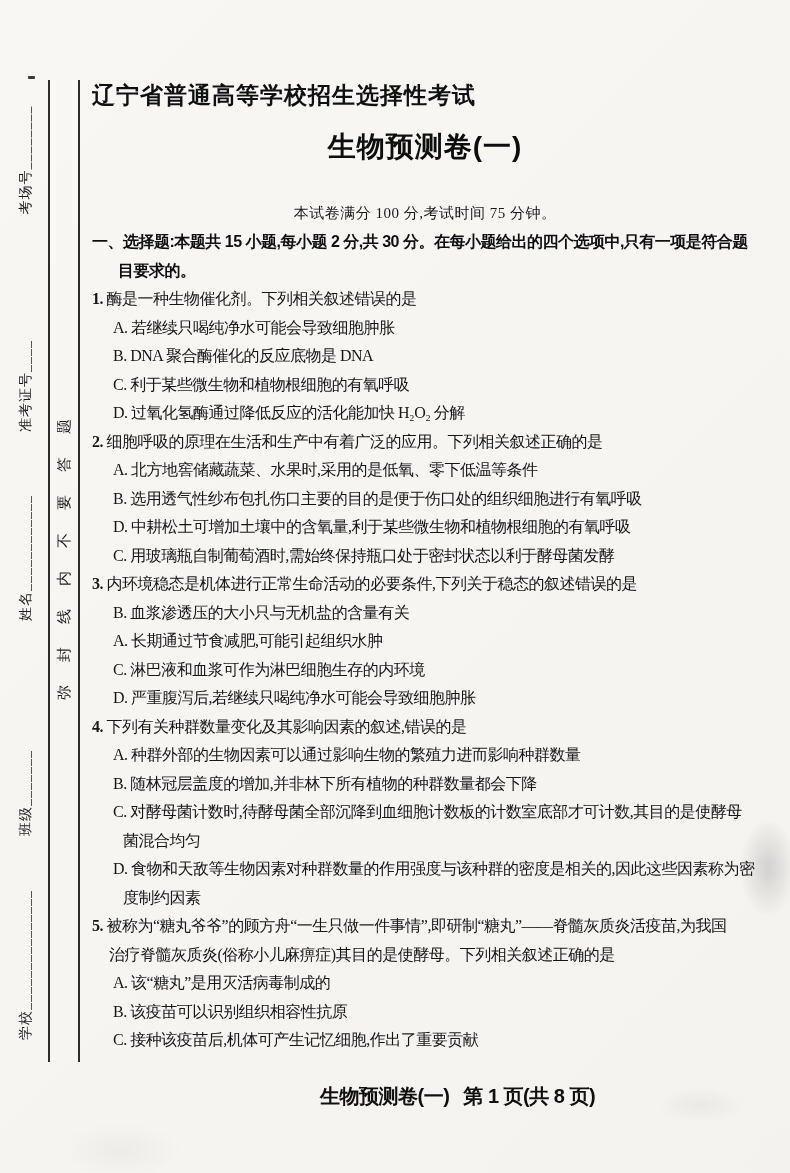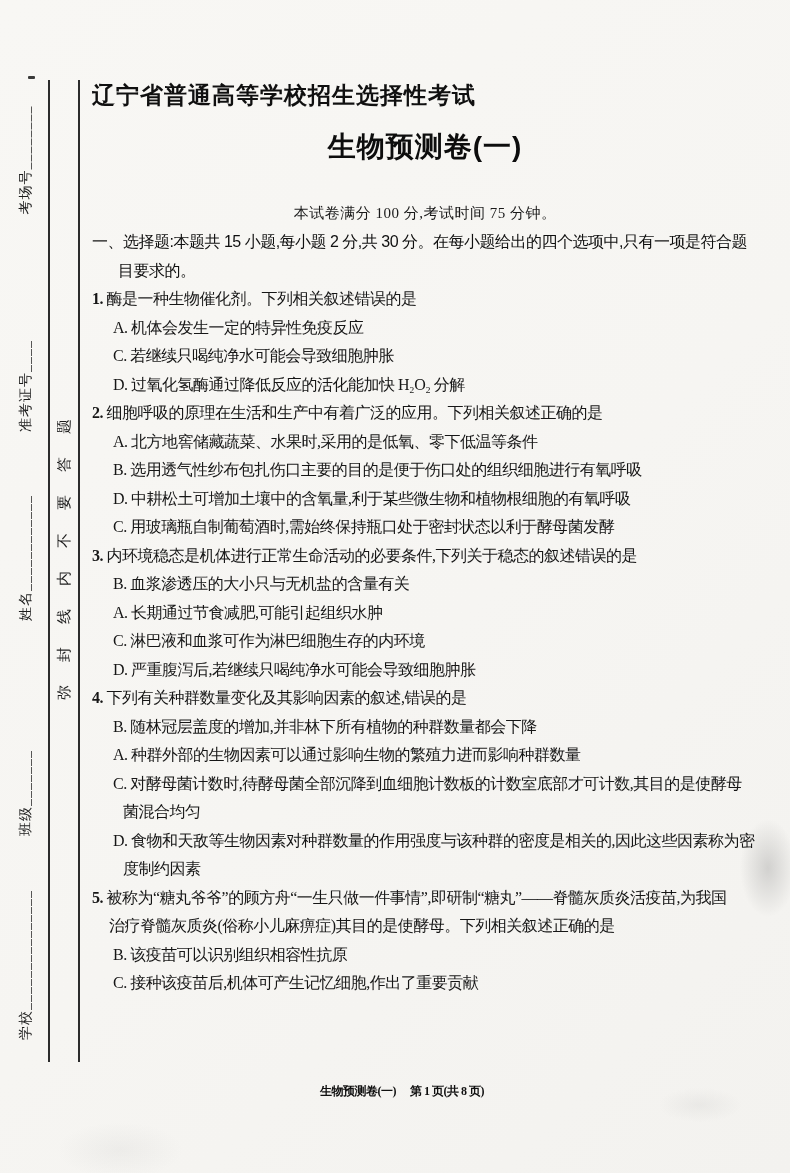--- a/index.html
+++ b/index.html
@@ -52,32 +52,32 @@
     font-size:15px;letter-spacing:.5px;white-space:nowrap;color:#1a1a1a;margin-top:20px;
   }
   
   .content{
     position:absolute;left:92px;top:228px;width:672px;
     font-size:16px;letter-spacing:-0.5px;color:#161616;
   }
   .line{height:28.5px;line-height:28.5px;white-space:nowrap;}
   .line.sec{
     font-family:"Liberation Sans","DejaVu Sans",sans-serif;
-    font-weight:400;color:#0f0f0f;
+    font-weight:700;color:#0f0f0f;
   }
   .line.sec.cont{padding-left:26px;}
   .qnum{font-weight:700;}
   .line.stem-cont{padding-left:17px;}
   .line.opt{padding-left:21px;}
   .line.opt.cont{padding-left:31px;}
   
   .footer{
     position:absolute;left:320px;top:1083px;
-    font-family:Liberation Serif, serif;
-    font-weight:700;font-size:12px;letter-spacing:-0.5px;white-space:nowrap;color:#0f0f0f;
+    font-family:Liberation Sans, sans-serif;
+    font-weight:700;font-size:20px;letter-spacing:-0.5px;white-space:nowrap;color:#0f0f0f;
   }
   .footer .gap{display:inline-block;width:14px;}
   
   .artifact.dot{position:absolute;left:28px;top:76px;width:7px;height:3px;background:#3a3a3a;border-radius:1px;}
 </style>
 </head>
 <body>
 
 <div class="page">
 
@@ -94,50 +94,52 @@
 
   <div class="exam-title">辽宁省普通高等学校招生选择性考试</div>
   <div class="paper-title">生物预测卷(一)</div>
   <div class="exam-info">本试卷满分 100 分,考试时间 75 分钟。</div>
 
   <div class="content" id="content">
       <div class="line sec">一、选择题:本题共 15 小题,每小题 2 分,共 30 分。在每小题给出的四个选项中,只有一项是符合题</div>
       <div class="line sec cont">目要求的。</div>
       <div>
         <div class="line stem"><span class="qnum">1.</span><span> 酶是一种生物催化剂。下列相关叙述错误的是</span></div>
-        <div class="line opt">A. 机体会发生一定的特异性免疫反应</div>
-        <div class="line opt">C. 若继续只喝纯净水可能会导致细胞肿胀</div>
+        <div class="line opt">A. 若继续只喝纯净水可能会导致细胞肿胀</div>
+        <div class="line opt">B. DNA 聚合酶催化的反应底物是 DNA</div>
+        <div class="line opt">C. 利于某些微生物和植物根细胞的有氧呼吸</div>
         <div class="line opt">D. 过氧化氢酶通过降低反应的活化能加快 H₂O₂ 分解</div>
       </div>
       <div>
         <div class="line stem"><span class="qnum">2.</span><span> 细胞呼吸的原理在生活和生产中有着广泛的应用。下列相关叙述正确的是</span></div>
         <div class="line opt">A. 北方地窖储藏蔬菜、水果时,采用的是低氧、零下低温等条件</div>
         <div class="line opt">B. 选用透气性纱布包扎伤口主要的目的是便于伤口处的组织细胞进行有氧呼吸</div>
         <div class="line opt">D. 中耕松土可增加土壤中的含氧量,利于某些微生物和植物根细胞的有氧呼吸</div>
         <div class="line opt">C. 用玻璃瓶自制葡萄酒时,需始终保持瓶口处于密封状态以利于酵母菌发酵</div>
       </div>
       <div>
         <div class="line stem"><span class="qnum">3.</span><span> 内环境稳态是机体进行正常生命活动的必要条件,下列关于稳态的叙述错误的是</span></div>
         <div class="line opt">B. 血浆渗透压的大小只与无机盐的含量有关</div>
         <div class="line opt">A. 长期通过节食减肥,可能引起组织水肿</div>
         <div class="line opt">C. 淋巴液和血浆可作为淋巴细胞生存的内环境</div>
         <div class="line opt">D. 严重腹泻后,若继续只喝纯净水可能会导致细胞肿胀</div>
       </div>
       <div>
         <div class="line stem"><span class="qnum">4.</span><span> 下列有关种群数量变化及其影响因素的叙述,错误的是</span></div>
+        <div class="line opt">A. 种群外部的生物因素可以通过影响生物的繁殖力进而影响种群数量</div>
         <div class="line opt">B. 随林冠层盖度的增加,并非林下所有植物的种群数量都会下降</div>
-        <div class="line opt">A. 种群外部的生物因素可以通过影响生物的繁殖力进而影响种群数量</div>
         <div class="line opt">C. 对酵母菌计数时,待酵母菌全部沉降到血细胞计数板的计数室底部才可计数,其目的是使酵母</div>
         <div class="line opt cont">菌混合均匀</div>
         <div class="line opt">D. 食物和天敌等生物因素对种群数量的作用强度与该种群的密度是相关的,因此这些因素称为密</div>
         <div class="line opt cont">度制约因素</div>
       </div>
       <div>
         <div class="line stem"><span class="qnum">5.</span><span> 被称为“糖丸爷爷”的顾方舟“一生只做一件事情”,即研制“糖丸”——脊髓灰质炎活疫苗,为我国</span></div>
         <div class="line stem-cont">治疗脊髓灰质炎(俗称小儿麻痹症)其目的是使酵母。下列相关叙述正确的是</div>
+        <div class="line opt">A. 该“糖丸”是用灭活病毒制成的</div>
         <div class="line opt">B. 该疫苗可以识别组织相容性抗原</div>
         <div class="line opt">C. 接种该疫苗后,机体可产生记忆细胞,作出了重要贡献</div>
       </div>
     </div>
 
   <div class="footer">
     <span>生物预测卷(一)</span><span class="gap"></span><span>第 1 页(共 8 页)</span>
   </div>
 
   <div class="artifact dot"></div>

